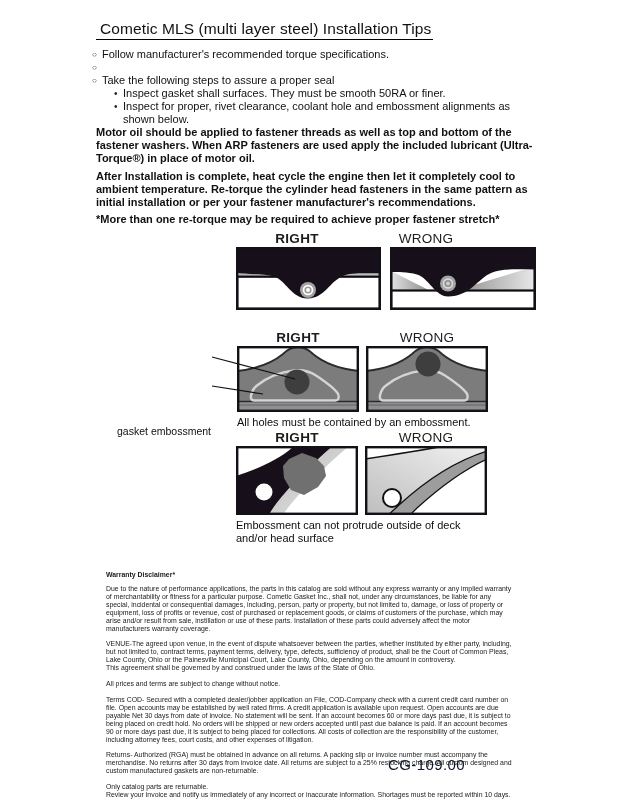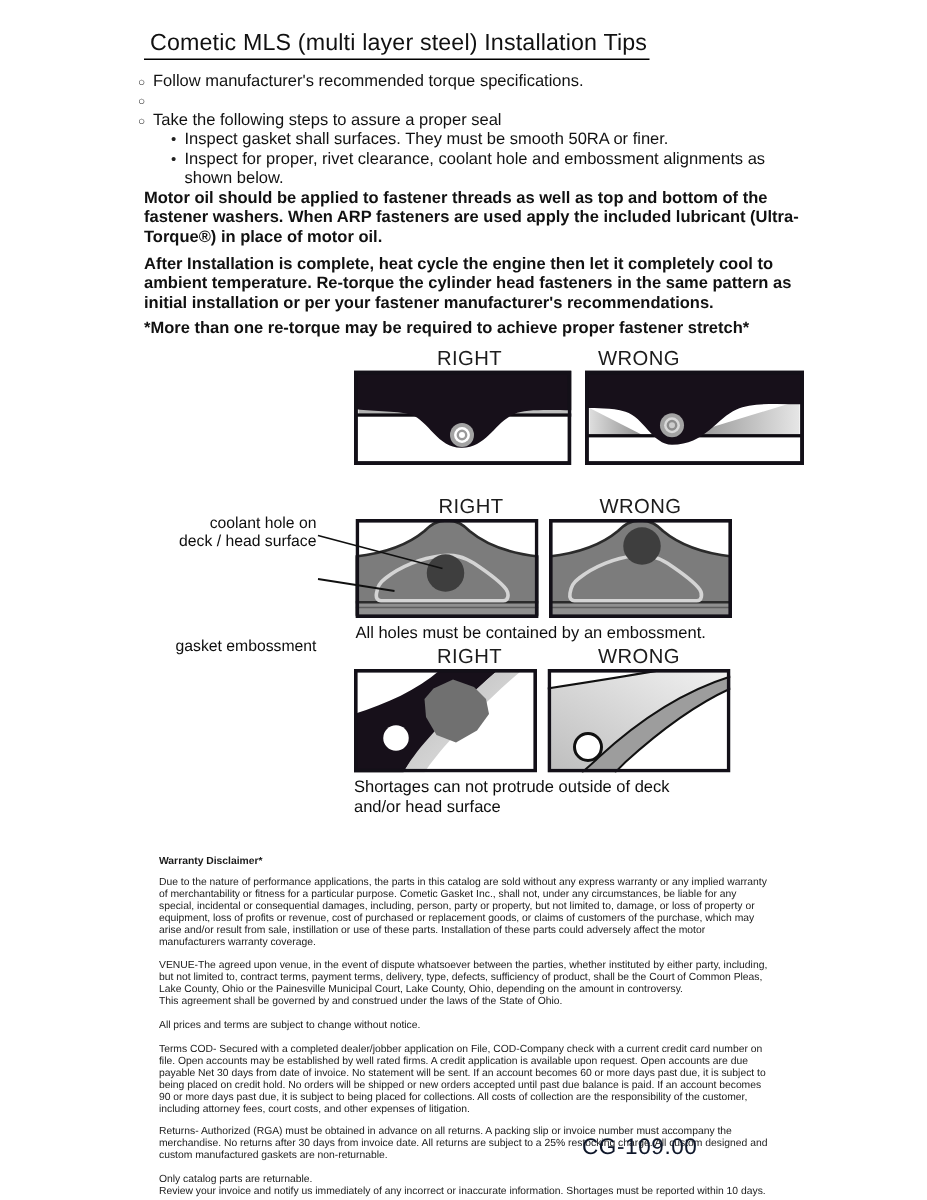--- a/index.html
+++ b/index.html
@@ -20,21 +20,21 @@
   .diesel-heading{font-size:13px;font-weight:bold;margin:11px 0 5px 4px;}
   .content p{font-size:11px;line-height:13.2px;margin:0 0 4px 4px;width:440px;font-weight:bold;}
 
   
   .figure{position:absolute;}
   .fig1{left:236px;top:231px;width:301px;}
   .fig2{left:237px;top:330px;width:251px;}
   .fig3{left:236px;top:430px;width:252px;}
   .labels{position:relative;height:16px;}
   .lbl{position:absolute;top:0;font-size:13.5px;letter-spacing:.3px;color:#1c1c1c;text-align:center;}
-  .lbl-right{left:16px;width:122px;}
+  .lbl-right{left:0;width:122px;font-weight:bold;}
   .lbl-wrong{left:129px;width:122px;}
   .boxes{display:flex;}
   .fig1 .boxes{gap:9px;}
   .fig2 .boxes,.fig3 .boxes{gap:7px;}
   .boxes svg{display:block;}
   .caption{font-size:11px;line-height:12.5px;color:#0e0e0e;margin-top:4px;}
   .fig3 .caption{width:242px;}
 
   
   .co{position:absolute;font-size:10.5px;line-height:11.5px;text-align:right;width:108px;left:103px;color:#0e0e0e;}
@@ -148,24 +148,20 @@
         <line x1="0" y1="55.5" x2="122" y2="55.5" stroke="#2b2b2b" stroke-width="1.6"></line>
         <line x1="0" y1="59" x2="122" y2="59" stroke="#5e5e5e" stroke-width="0.9"></line>
         <path d="M17,54.5 C14.5,54.5 13.5,52.5 14,49.5 C14.8,45 16,42.5 20,39.5 C30,31.5 44,26 57,24.5 C66,23.5 72,25 79,29.5 C88,35.5 97,42 100.5,47 C102.5,50 102,54.5 98.5,54.5 Z" fill="none" style="stroke:var(--emboss-line)" stroke-width="2.4" stroke-linejoin="round"></path>
         <circle cx="62" cy="18" r="12.5" style="fill:var(--hole-gray)"></circle>
         <rect x="1.2" y="1.2" width="119.6" height="63.6" fill="none" stroke="#131018" stroke-width="2.4"></rect>
       </svg>
     </div>
     <div class="caption">All holes must be contained by an embossment.</div>
   </div>
 
-  <div class="co co1">
-    <div>coolant hole on</div>
-    <div>deck / head surface</div>
-  </div>
   <div class="co co2">gasket embossment</div>
   <svg class="callout-lines" width="200" height="62" viewBox="0 0 200 62">
     <line x1="109" y1="17" x2="192" y2="39" stroke="#101010" stroke-width="1.2"></line>
     <line x1="109" y1="46" x2="160" y2="54" stroke="#101010" stroke-width="1.2"></line>
   </svg>
 
   <div class="figure fig3">
     <div class="labels">
       <span class="lbl lbl-right">RIGHT</span>
       <span class="lbl lbl-wrong">WRONG</span>
@@ -195,21 +191,21 @@
         <rect width="122" height="69" fill="#ffffff"></rect>
         <path d="M0,13 C26,9 52,5 80,0 H122 V5 C90,15 60,35 34,59 C29,64 25,67 23,69 H0 Z" fill="url(#bandG)"></path>
         <path d="M0,13 C26,9 52,5 80,0" fill="none" stroke="#111111" stroke-width="1.5"></path>
         <path d="M122,5 V13 C98,24 74,42 52,62 C49,65 46,68 45,69 H23 C25,67 29,64 34,59 C60,35 90,15 122,5 Z" fill="#9d9d9d"></path>
         <path d="M122,5 C90,15 60,35 34,59 C29,64 25,67 23,69" fill="none" stroke="#111111" stroke-width="1.3"></path>
         <path d="M122,13 C98,24 74,42 52,62 C49,65 46,68 45,69" fill="none" stroke="#111111" stroke-width="1.3"></path>
         <circle cx="27" cy="52" r="9" fill="#ffffff" stroke="#111111" stroke-width="2"></circle>
         <rect x="1.2" y="1.2" width="119.6" height="66.6" fill="none" stroke="#131018" stroke-width="2.4"></rect>
       </svg>
     </div>
-    <div class="caption">Shortages can not protrude outside of deck and/or head surface</div>
+    <div class="caption">Embossment can not protrude outside of deck and/or head surface</div>
   </div>
 
   <div class="disclaimer">
     <div class="d-head">Warranty Disclaimer*</div>
     <p>Due to the nature of performance applications, the parts in this catalog are sold without any express warranty or any implied warranty of merchantability or fitness for a particular purpose.  Cometic Gasket Inc., shall not, under any circumstances, be liable for any special, incidental or consequential damages, including, person, party or property, but not limited to, damage, or loss of property or equipment, loss of profits or revenue, cost of purchased or replacement goods, or claims of customers of the purchase, which may arise and/or result from sale, instillation or use of these parts.  Installation of these parts could adversely affect the motor manufacturers warranty coverage.</p>
     <div class="d-group">
       <p>VENUE-The agreed upon venue, in the event of dispute whatsoever between the parties, whether instituted by either party, including, but not limited to, contract terms, payment terms, delivery, type, defects, sufficiency of product, shall be the Court of Common Pleas, Lake County, Ohio or the Painesville Municipal Court, Lake County, Ohio, depending on the amount in controversy.</p>
       <p>This agreement shall be governed by and construed under the laws of the State of Ohio.</p>
     </div>
     <p>All prices and terms are subject to change without notice.</p>

